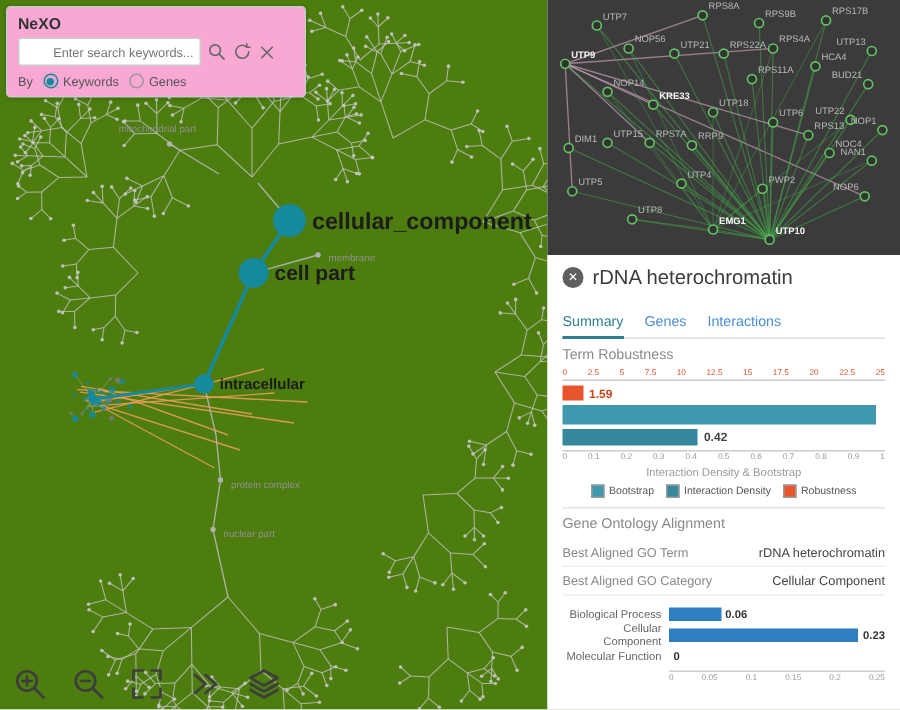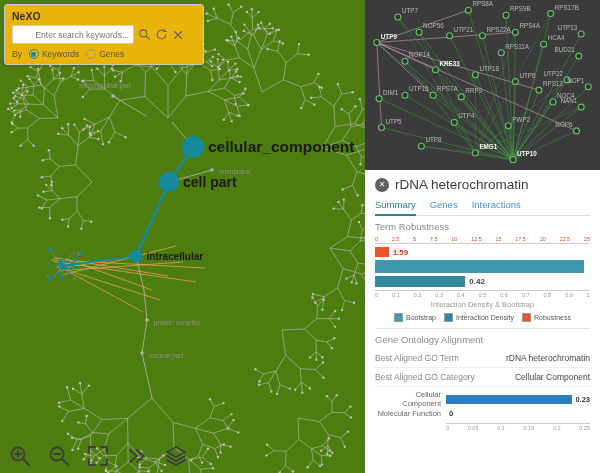--- a/index.html
+++ b/index.html
@@ -4,21 +4,21 @@
 <style>
   html,body{margin:0;padding:0;background:#fff;font-family:"Liberation Sans",sans-serif;}
   #app{position:relative;width:600px;height:473px;overflow:hidden;background:#fff;}
   svg{display:block;}
   svg text{font-family:"Liberation Sans",sans-serif;}
 
   
   #viz{position:absolute;left:0;top:0;width:365px;height:473px;background:#4d7c0f;}
 
   
-  .search-panel{position:absolute;left:4px;top:4px;width:184px;background:#eab308;border:1px solid #c9c9c9;
+  .search-panel{position:absolute;left:4px;top:4px;width:184px;background:#f9a8d4;border:1px solid #c9c9c9;
     border-radius:3px;padding:5px 7px;box-shadow:0 1px 3px rgba(0,0,0,.18);z-index:5;}
   .sp-title{font-size:10.5px;font-weight:bold;color:#333;margin-bottom:3px;}
   .sp-row{display:flex;align-items:center;}
   .sp-input{width:112px;height:15px;font-size:8.5px;border:1px solid #ccc;border-radius:2px;padding:1px 4px;color:#444;outline:none;text-align:right;}
   .sp-icon{margin-left:4px;display:inline-flex;cursor:pointer;}
   .sp-radios{display:flex;align-items:center;gap:7px;margin-top:5px;font-size:8.5px;color:#555;}
   .sp-radios label{display:flex;align-items:flex-start;gap:3px;cursor:pointer;}
   .radio{width:8px;height:8px;border:1px solid #999;border-radius:50%;position:relative;display:inline-block;}
   .radio.checked{border-color:#148a9c;}
   .radio.checked::after{content:'';position:absolute;left:1.5px;top:1.5px;right:1.5px;bottom:1.5px;background:#148a9c;border-radius:50%;}
@@ -31,21 +31,21 @@
   
   #gene-panel{position:absolute;left:365px;top:0;width:235px;height:170px;background:#3b3b3b;}
 
   
   .detail{position:absolute;left:365px;top:170px;width:235px;height:303px;background:#fff;
     padding:7px 10px;box-sizing:border-box;overflow:hidden;}
   .dp-header{display:flex;align-items:center;gap:6px;}
   .dp-close{width:14px;height:14px;border-radius:50%;background:#5f5f5f;color:#fff;font-size:8px;
     line-height:14px;text-align:center;cursor:pointer;flex:none;}
   .dp-title{font-size:13.5px;color:#3c3c3c;}
-  .dp-tabs{display:flex;gap:14px;margin-top:7px;border-bottom:1px solid #ddd;font-size:9.5px;}
+  .dp-tabs{display:flex;gap:14px;margin-top:17px;border-bottom:1px solid #ddd;font-size:9.5px;}
   .tab{padding-bottom:4px;color:#4a90d2;cursor:pointer;}
   .tab.active{color:#2e7f91;border-bottom:2px solid #2e7f91;margin-bottom:-1px;}
   .dp-id{font-size:9.5px;color:#777;margin:7px 0 5px;padding-bottom:5px;border-bottom:1px solid #eee;}
   .dp-section-title{font-size:9.5px;color:#8a8a8a;margin:5px 0 4px;}
   .axis{display:flex;justify-content:space-between;font-size:5.5px;color:#999;}
   .axis.top{color:#d8502a;border-bottom:1px solid #ccc;padding-bottom:1px;margin-bottom:3px;}
   .axis.bottom{border-top:1px solid #ccc;padding-top:1px;margin-top:3px;}
   .bar-row{display:flex;align-items:center;margin:3px 0;}
   .bar{flex:none;}
   .bar-label{margin-left:4px;font-size:8px;font-weight:bold;}
@@ -1365,20 +1365,27 @@
     <div class="go-row">
       <span class="go-label">Best Aligned GO Term</span>
       <span class="go-value">rDNA heterochromatin</span>
     </div>
     <div class="go-row">
       <span class="go-label">Best Aligned GO Category</span>
       <span class="go-value">Cellular Component</span>
     </div>
     <div id="go-chart" style="margin-top:5px;">
         <div class="al-row">
+          <span class="al-cat">Biological Process</span>
+          <span class="al-barwrap">
+            <span class="al-bar" style="width: 24%;"></span>
+            <span class="al-val">0.06</span>
+          </span>
+        </div>
+        <div class="al-row">
           <span class="al-cat">Cellular Component</span>
           <span class="al-barwrap">
             <span class="al-bar" style="width: 92%;"></span>
             <span class="al-val">0.23</span>
           </span>
         </div>
         <div class="al-row">
           <span class="al-cat">Molecular Function</span>
           <span class="al-barwrap">
             <span class="al-bar" style="width: 0%;"></span>

